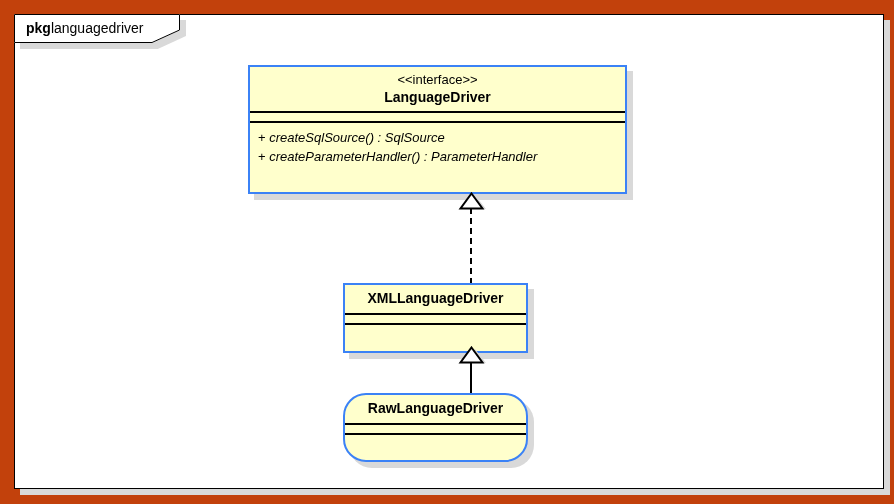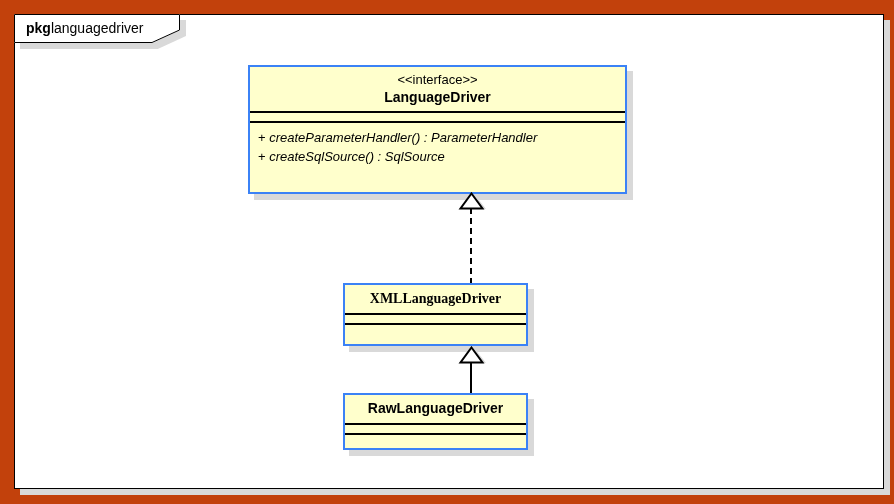--- a/index.html
+++ b/index.html
@@ -127,28 +127,28 @@
   #box-interface {
     left: 248px;
     top: 65px;
     width: 379px;
     height: 129px;
   }
   #box-xml {
     left: 343px;
     top: 283px;
     width: 185px;
-    height: 63px;
-    font-family: Liberation Serif, serif;
+    height: 70px;
   }
   #box-raw {
     left: 343px;
     top: 393px;
     width: 185px;
-    height: 57px;
+    height: 69px;
+    border-radius: 23px;
   }
   #box-xml .uml-head,
   #box-raw .uml-head {
     padding: 4px 4px 5px 4px;
   }
 
   
   .conn {
     position: absolute;
   }
@@ -203,23 +203,23 @@
   </div>
 
   <div class="uml-box" id="box-interface">
     <div class="uml-head">
       <div class="uml-stereotype">&lt;&lt;interface&gt;&gt;</div>
       <div class="uml-name">LanguageDriver</div>
     </div>
     <div class="uml-divider uml-compartment-empty"></div>
     <div class="uml-divider uml-compartment">
       <div class="uml-member"><span class="vis">+</span>
+        <span>createSqlSource() : SqlSource</span></div>
+      <div class="uml-member"><span class="vis">+</span>
         <span>createParameterHandler() : ParameterHandler</span></div>
-      <div class="uml-member"><span class="vis">+</span>
-        <span>createSqlSource() : SqlSource</span></div>
     </div>
   </div>
 
   <div class="conn">
     <div class="conn-line-dashed"></div>
     <svg class="arrow-wrap" id="arrow-realize" width="34" height="18" viewBox="0 0 34 18">
       <path d="M20,3 L31,17 L9,17 Z" fill="#d9d9d9"></path>
       <path d="M16.5,1.5 L27.5,16.5 L5.5,16.5 Z" fill="#ffffff" stroke="#000000" stroke-width="2" stroke-linejoin="miter"></path>
     </svg>
   </div>

